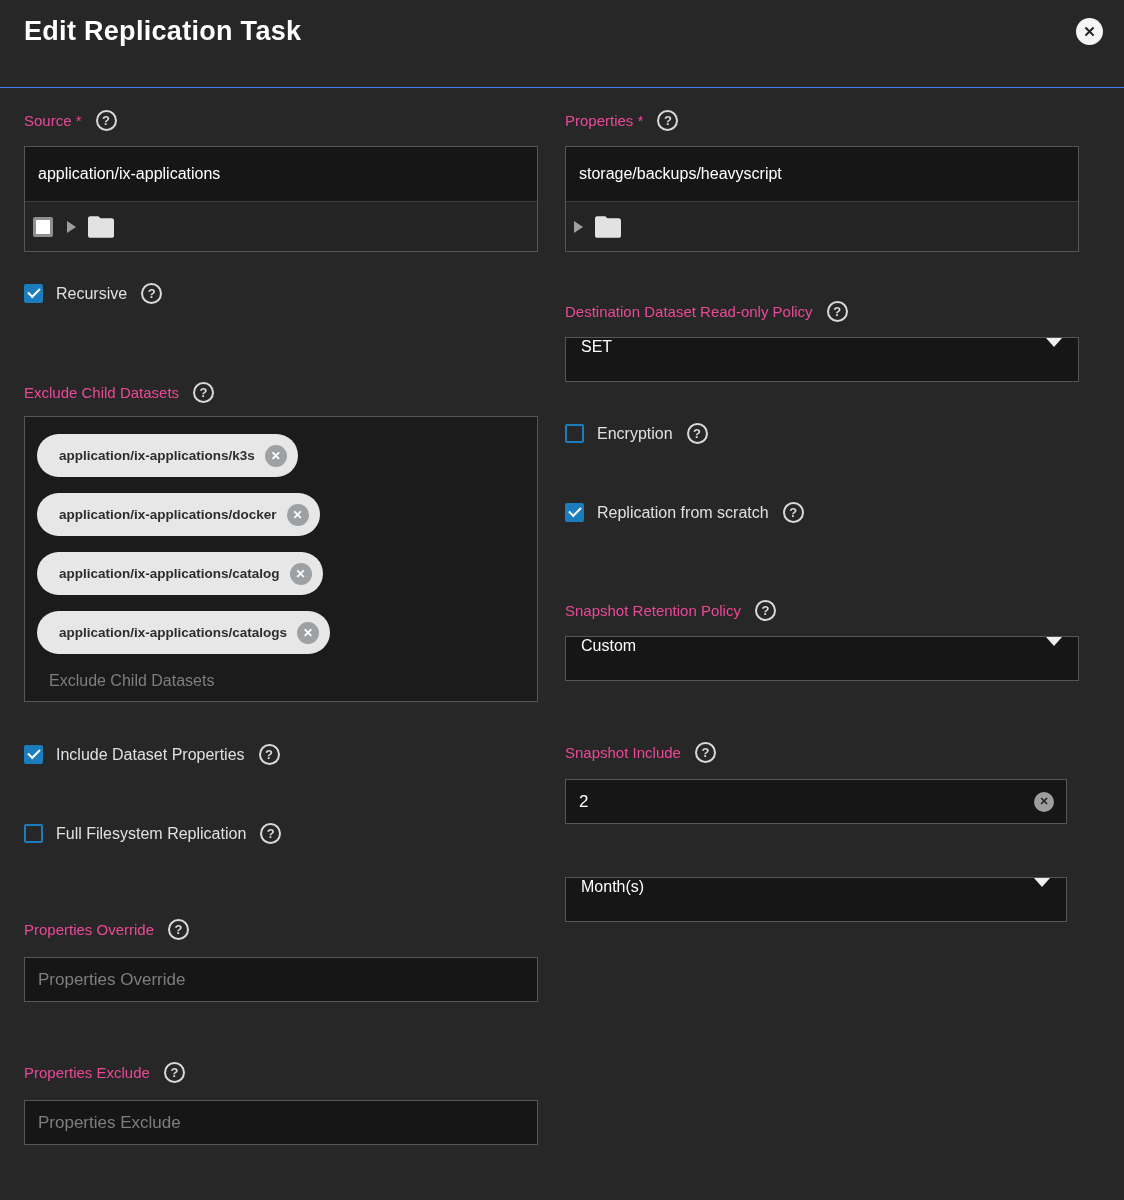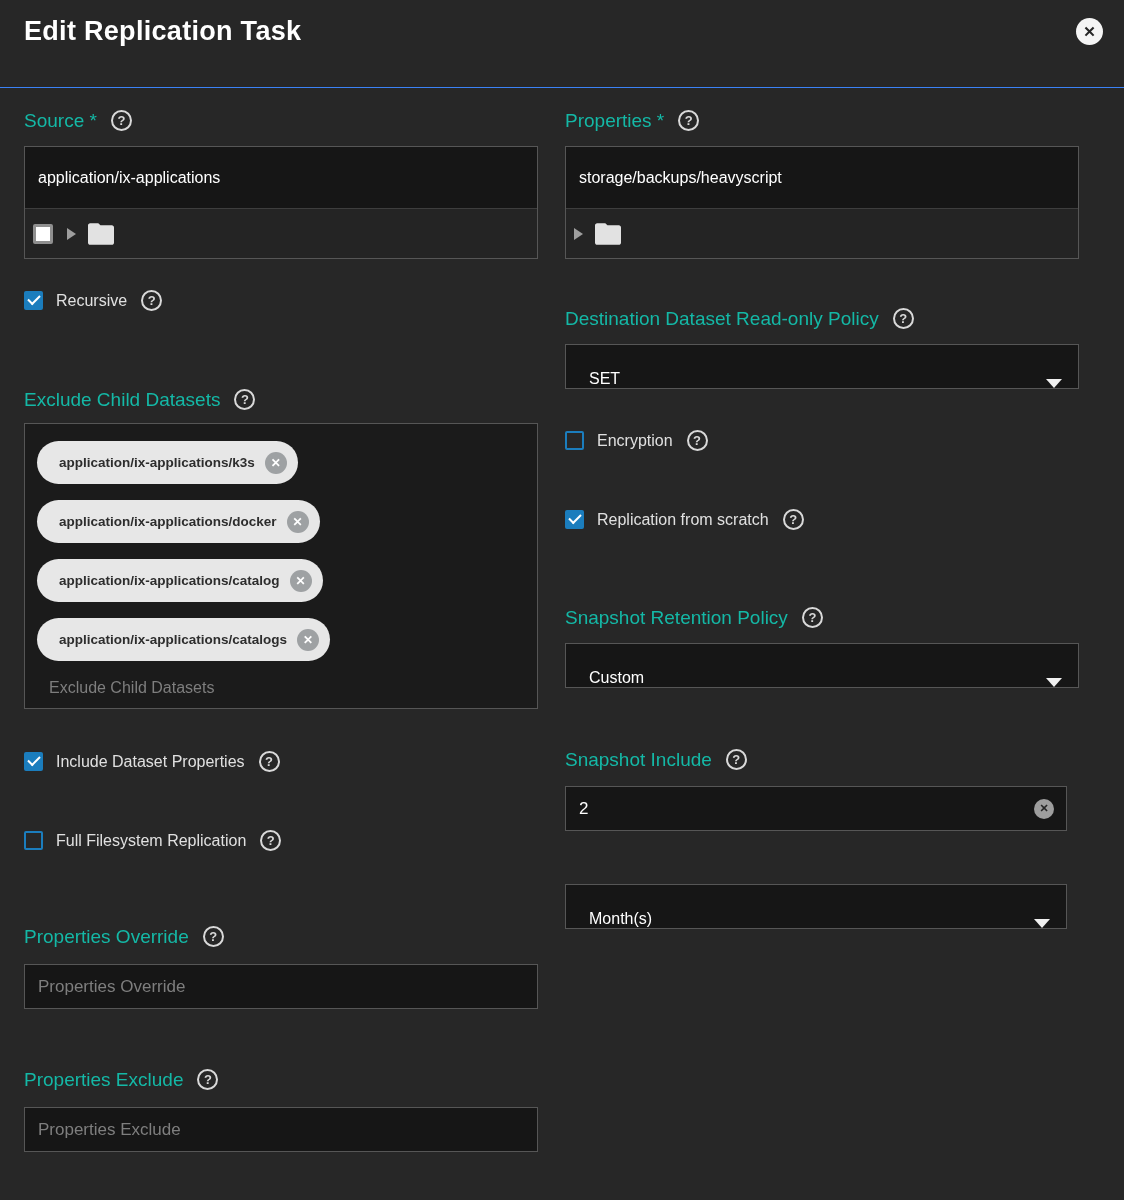--- a/index.html
+++ b/index.html
@@ -41,21 +41,21 @@
     font-size:15px;
     font-weight:bold;
   }
   
   .content { display:flex; padding:0 0 0 24px; }
   .col { width:514px; display:flex; flex-direction:column; align-items:flex-start; }
   .col-left { margin-right:27px; }
   
   .field-label {
     display:flex; align-items:center;
-    font-size:19px; color:#14b8a6;
+    font-size:15px; color:#ec4899;
   }
   .field-label .lbl { line-height:20px; }
   .help-icon {
     width:21px; height:21px;
     border:2px solid #d9d9d9;
     border-radius:50%;
     margin-left:14px;
     display:flex; align-items:center; justify-content:center;
     flex:0 0 auto;
   }
@@ -64,21 +64,21 @@
     font-size:13px; font-weight:bold; color:#d9d9d9;
   }
   
   .explorer {
     width:514px;
     border:1px solid #565656;
     margin-top:15px;
   }
   .explorer-input {
     display:block;
-    width:100%; height:61px;
+    width:100%; height:54px;
     background:#161616;
     border:none; outline:none;
     color:#ffffff;
     font-size:16px;
     font-family:"Liberation Sans", sans-serif;
     padding:0 13px;
   }
   .explorer-tree {
     height:50px;
     background:#242424;
@@ -157,22 +157,22 @@
   .chip-remove::after { content:'✕'; color:#ffffff; font-size:12px; font-weight:bold; }
   .chips-placeholder {
     font-size:16px; color:#7e7e7e;
     margin:2px 0 0 12px;
   }
   
   .select-box {
     width:514px; height:45px;
     background:#161616;
     border:1px solid #565656;
-    display:flex; align-items:flex-end;
-    padding:0 16px 0 23px;
+    display:flex; align-items:flex-start;
+    padding:0 16px 0 15px;
     cursor:pointer;
   }
   .select-box.narrow { width:502px; }
   .select-value { font-size:16px; color:#ffffff; flex:1; }
   .select-arrow {
     width:0; height:0;
     border-left:8px solid transparent;
     border-right:8px solid transparent;
     border-top:9px solid #f0f0f0;
   }

